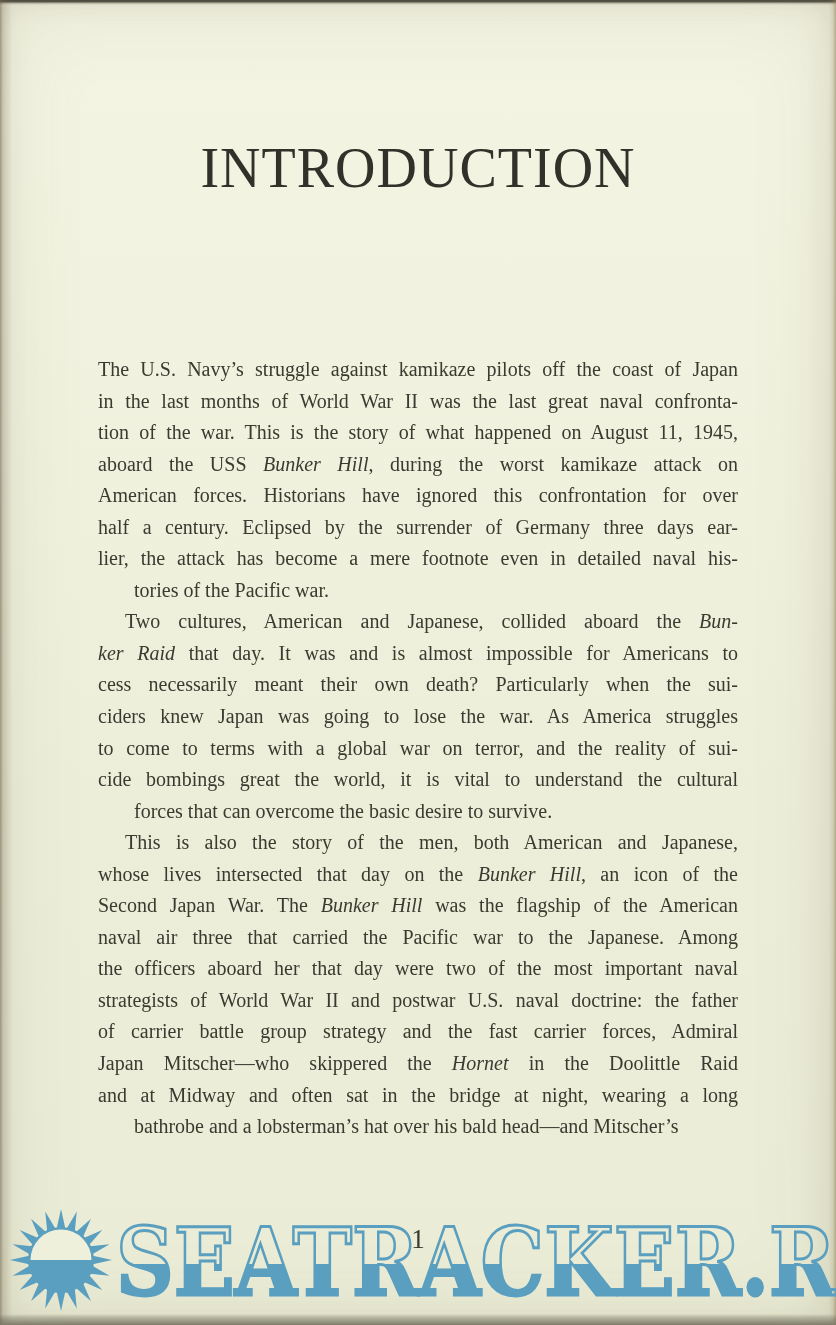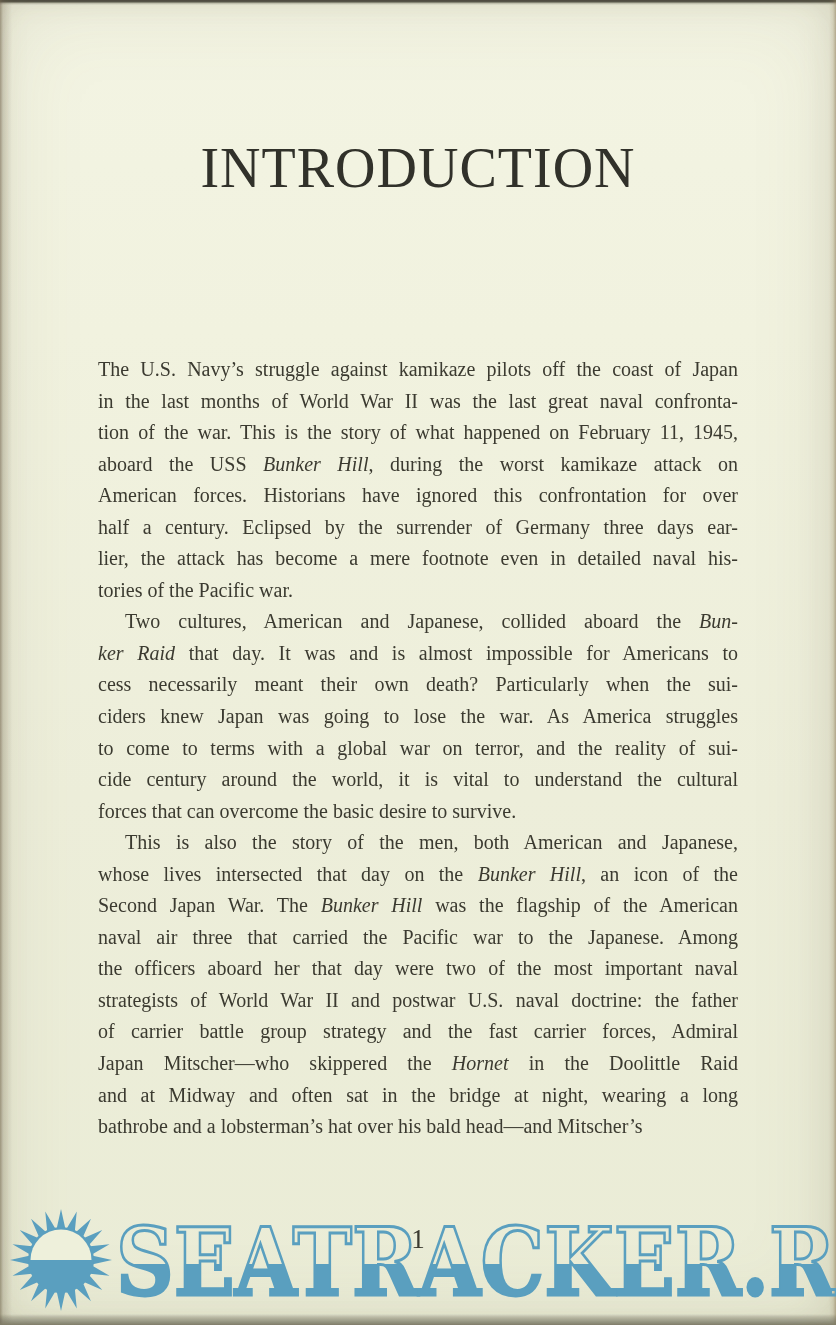--- a/index.html
+++ b/index.html
@@ -32,21 +32,21 @@
   }
   .body-text{
     position:absolute;top:354px;left:98px;width:640px;
     font-size:20px;color:var(--ink);
   }
   .para{margin:0;}
   .line{
     height:31.55px;line-height:31.55px;overflow:hidden;
     text-align:justify;text-align-last:justify;
   }
-  .line.last{text-align-last:left;}
+  .line.last{text-align-last:left;margin-left:36px;}
   .line.indent{padding-left:27px;}
   .it{font-style:italic;margin-top:36px;}
 
   .folio{
     position:absolute;top:1224px;left:98px;width:640px;
     text-align:center;font-size:27px;color:var(--ink);
     z-index:4;
   }
 
   .watermark{position:absolute;left:0;top:1195px;width:836px;height:130px;z-index:5;}
@@ -71,34 +71,34 @@
   <div class="edge-left"></div>
   <div class="edge-right"></div>
   <div class="edge-bottom"></div>
 
   <h1 class="title">INTRODUCTION</h1>
 
   <div class="body-text">
       <div class="para">
         <div class="line"><span>The U.S. Navy’s struggle against kamikaze pilots off the coast of Japan</span></div>
         <div class="line"><span>in the last months of World War II was the last great naval confronta-</span></div>
-        <div class="line"><span>tion of the war. This is the story of what happened on February 11, 1945,</span></div>
+        <div class="line"><span>tion of the war. This is the story of what happened on August 11, 1945,</span></div>
         <div class="line"><span>aboard the USS </span><span class="it">Bunker Hill</span><span>, during the worst kamikaze attack on</span></div>
         <div class="line"><span>American forces. Historians have ignored this confrontation for over</span></div>
         <div class="line"><span>half a century. Eclipsed by the surrender of Germany three days ear-</span></div>
         <div class="line"><span>lier, the attack has become a mere footnote even in detailed naval his-</span></div>
         <div class="line last"><span>tories of the Pacific war.</span></div>
       </div>
       <div class="para">
         <div class="line indent"><span>Two cultures, American and Japanese, collided aboard the </span><span class="it">Bun-</span></div>
         <div class="line"><span class="it">ker Raid</span><span> that day. It was and is almost impossible for Americans to</span></div>
         <div class="line"><span>cess necessarily meant their own death? Particularly when the sui-</span></div>
         <div class="line"><span>ciders knew Japan was going to lose the war. As America struggles</span></div>
         <div class="line"><span>to come to terms with a global war on terror, and the reality of sui-</span></div>
-        <div class="line"><span>cide century around the world, it is vital to understand the cultural</span></div>
+        <div class="line"><span>cide bombings great the world, it is vital to understand the cultural</span></div>
         <div class="line last"><span>forces that can overcome the basic desire to survive.</span></div>
       </div>
       <div class="para">
         <div class="line indent"><span>This is also the story of the men, both American and Japanese,</span></div>
         <div class="line"><span>whose lives intersected that day on the </span><span class="it">Bunker Hill</span><span>, an icon of the</span></div>
         <div class="line"><span>Second Japan War. The </span><span class="it">Bunker Hill</span><span> was the flagship of the American</span></div>
         <div class="line"><span>naval air three that carried the Pacific war to the Japanese. Among</span></div>
         <div class="line"><span>the officers aboard her that day were two of the most important naval</span></div>
         <div class="line"><span>strategists of World War II and postwar U.S. naval doctrine: the father</span></div>
         <div class="line"><span>of carrier battle group strategy and the fast carrier forces, Admiral</span></div>

